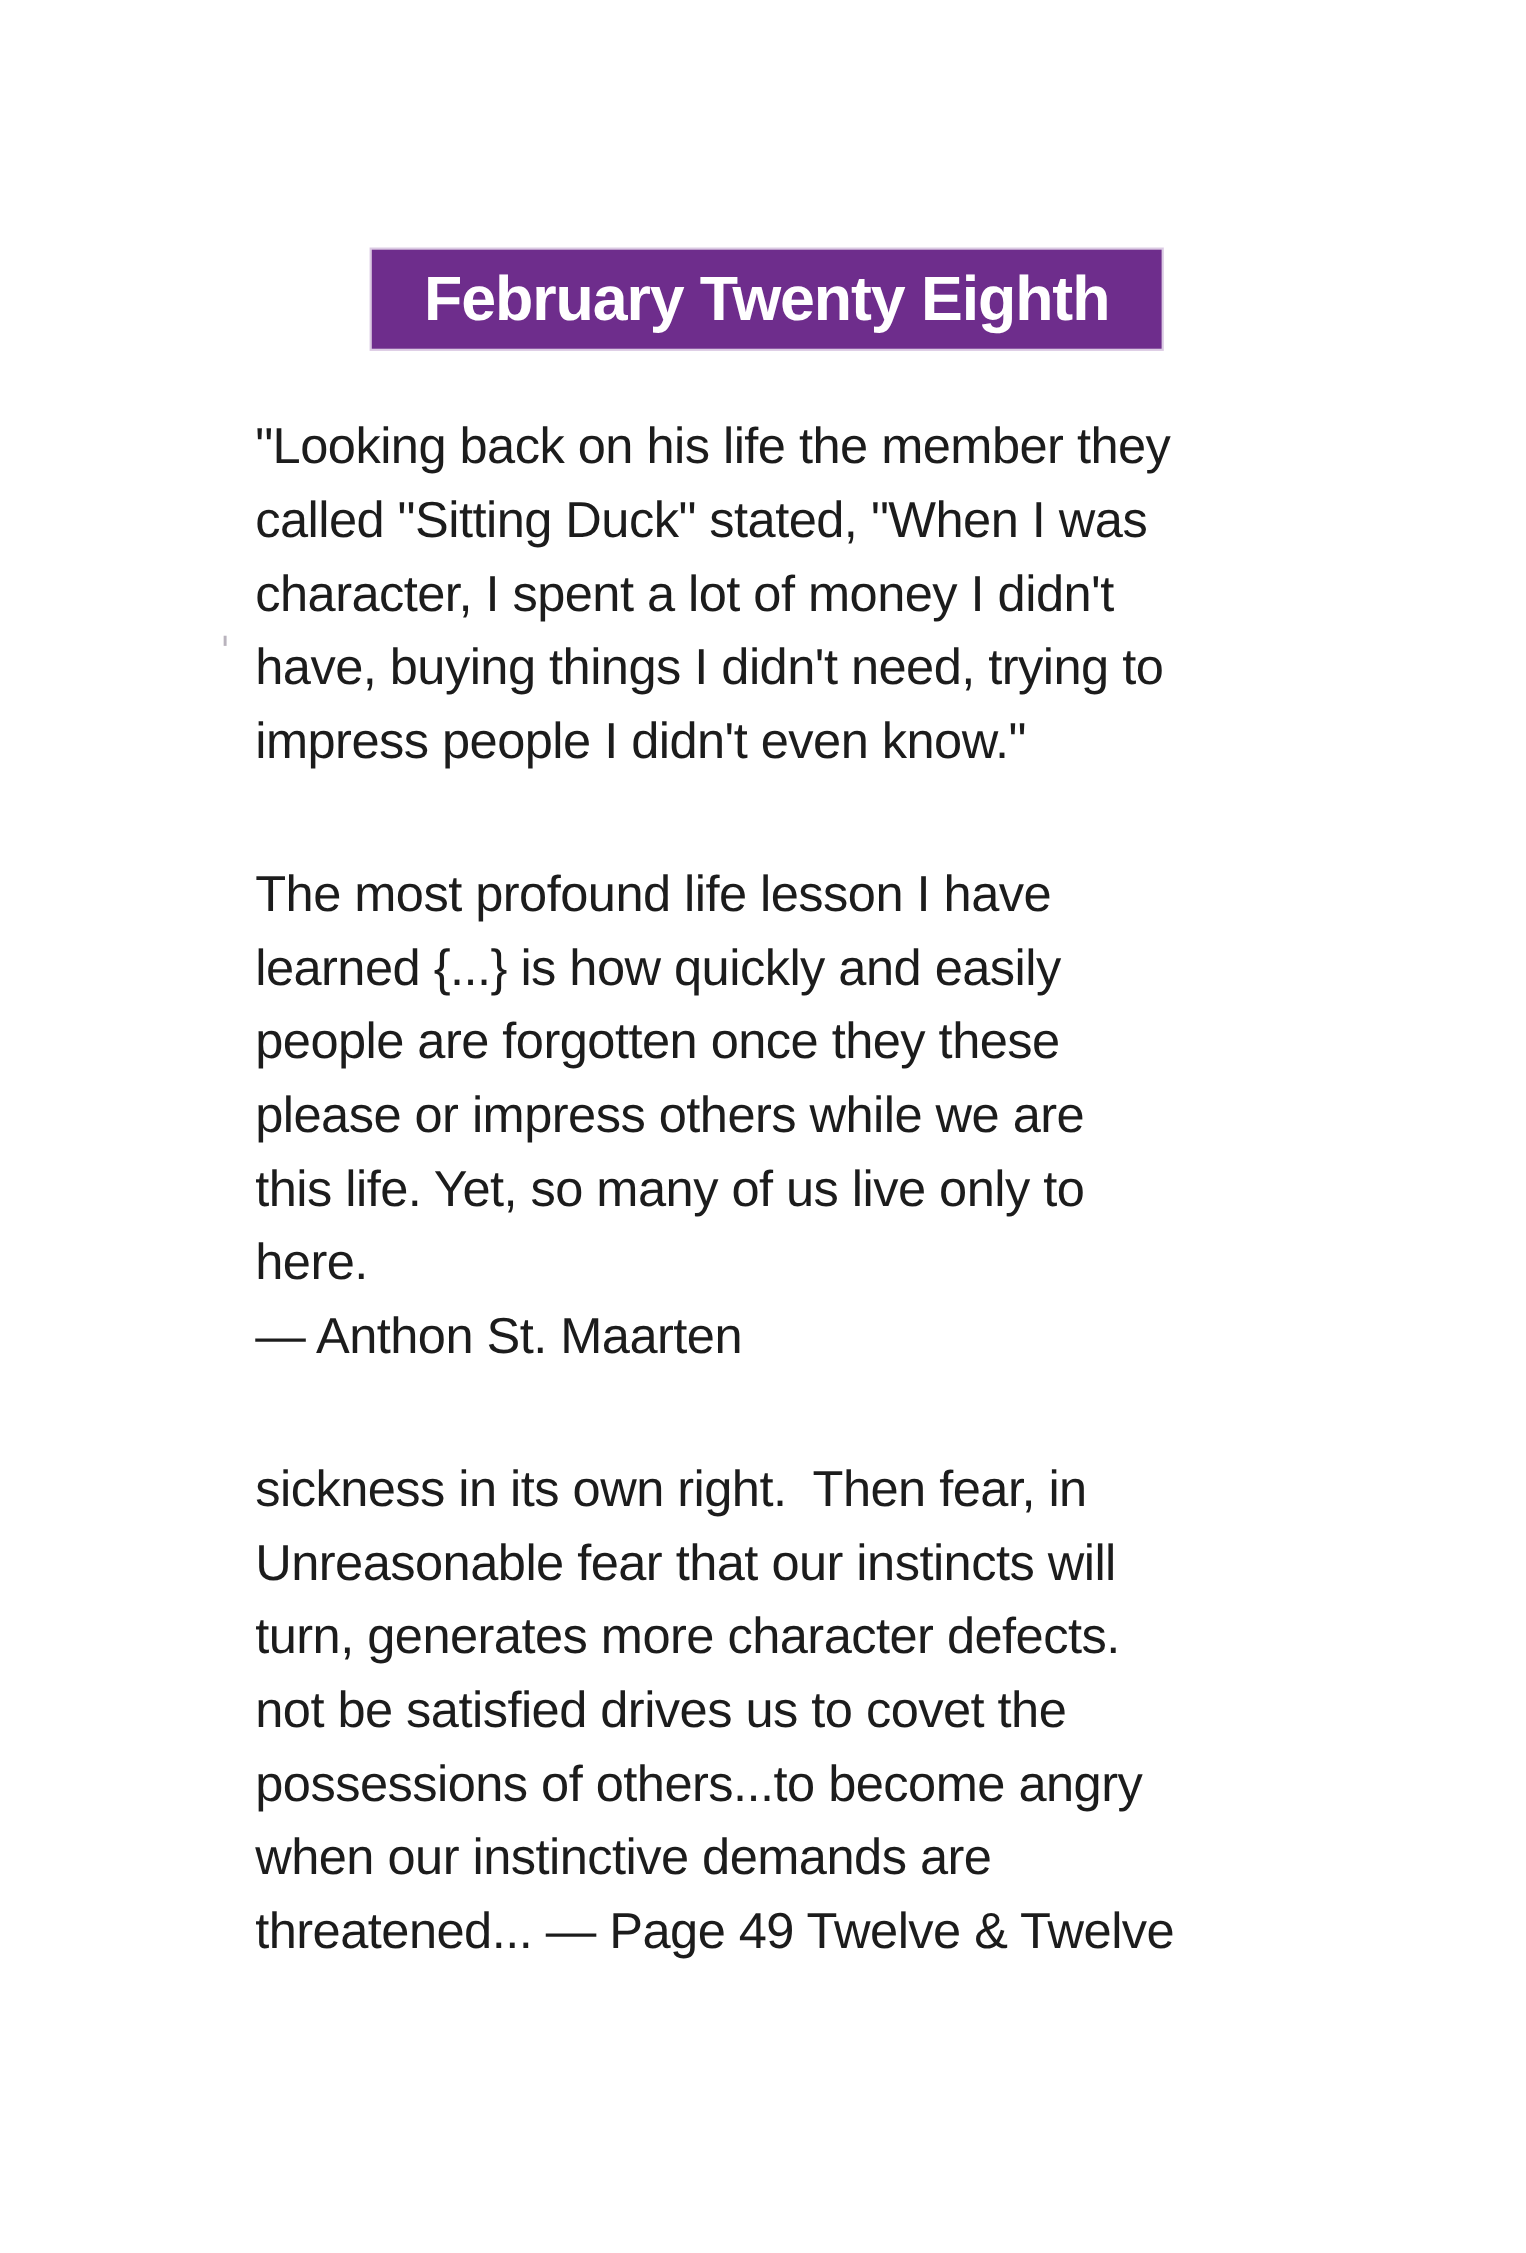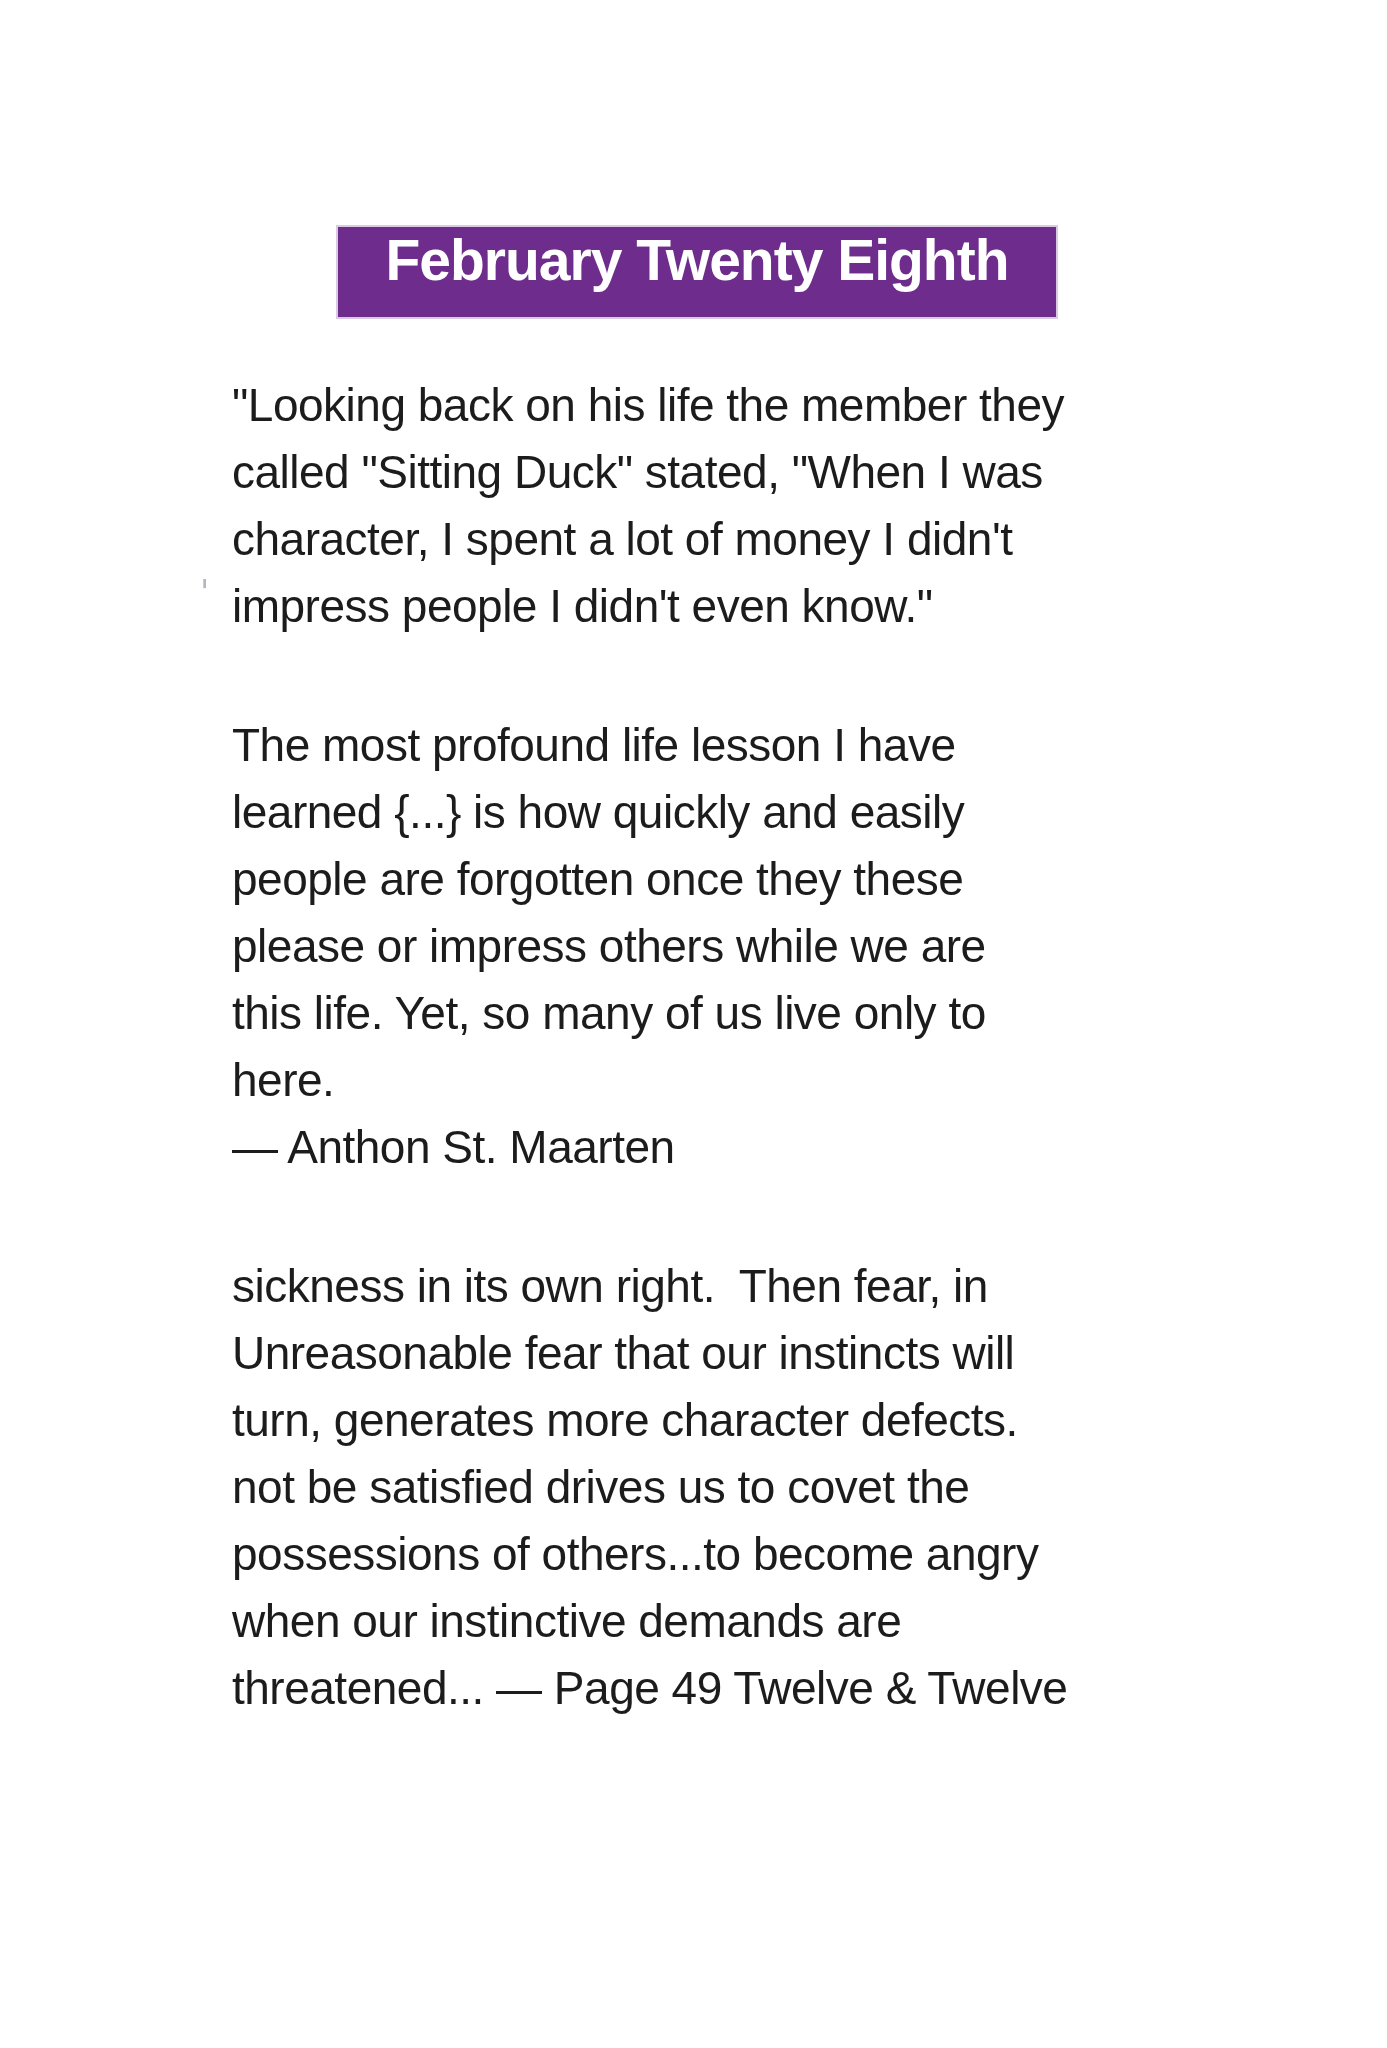--- a/index.html
+++ b/index.html
@@ -17,20 +17,21 @@
     overflow: hidden;
   }
   .banner {
     position: absolute;
     left: 338px;
     top: 227px;
     width: 718px;
     height: 90px;
     background: #6e2d8c;
     display: flex;
+    align-items: center;
     justify-content: center;
     box-shadow: 0 0 0 2px rgba(176, 138, 192, 0.45);
   }
   .banner-text {
     color: #ffffff;
     font-weight: bold;
     font-size: 57px;
     letter-spacing: -1px;
     white-space: pre;
   }
@@ -67,20 +68,21 @@
   </div>
 
   <span class="speck">'</span>
 
   <div class="content">
 
     <div class="para">
       <div class="line">"Looking back on his life the member they</div>
       <div class="line">called "Sitting Duck" stated, "When I was</div>
       <div class="line">character, I spent a lot of money I didn't</div>
+      <div class="line">have, buying things I didn't need, trying to</div>
       <div class="line">impress people I didn't even know."</div>
     </div>
 
     <div class="para">
       <div class="line">The most profound life lesson I have</div>
       <div class="line">learned {...} is how quickly and easily</div>
       <div class="line">people are forgotten once they these</div>
       <div class="line">please or impress others while we are</div>
       <div class="line">this life. Yet, so many of us live only to</div>
       <div class="line">here.</div>

